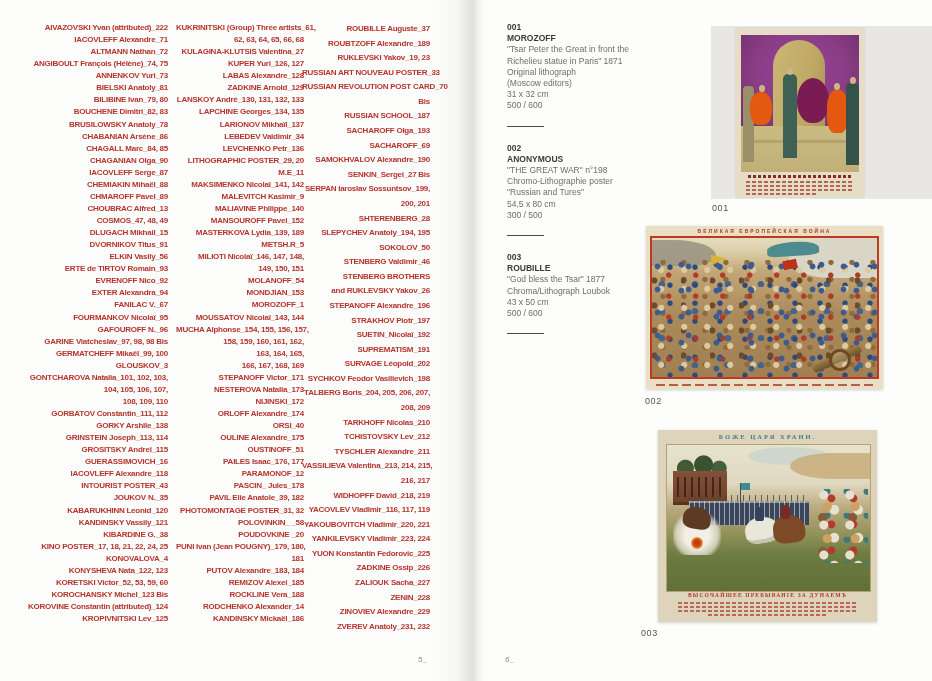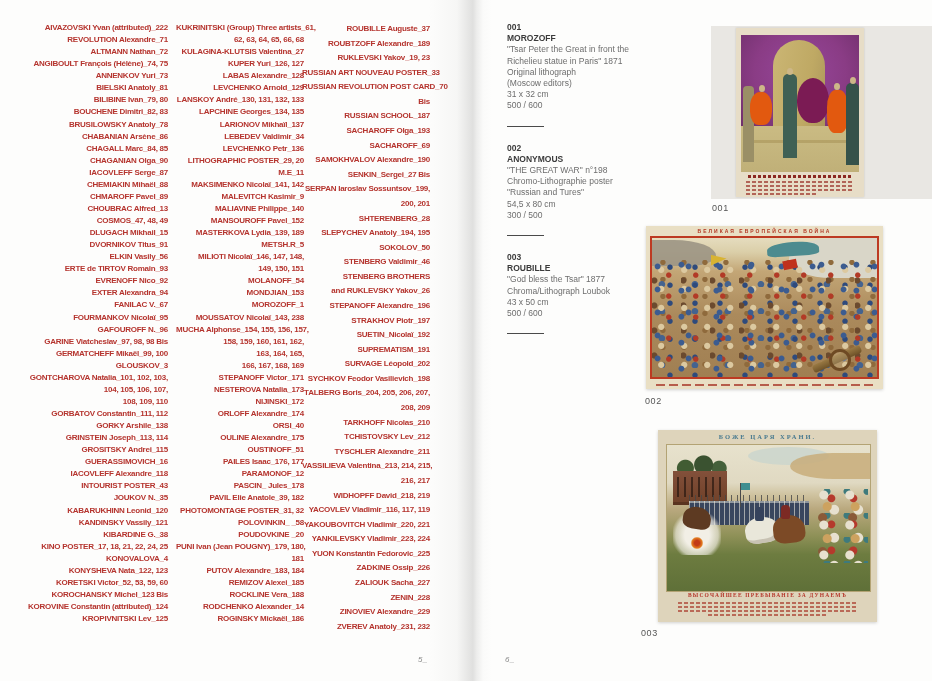--- a/index.html
+++ b/index.html
@@ -166,21 +166,21 @@
     background:repeating-linear-gradient(90deg,rgba(170,60,45,.7) 0 4px,transparent 4px 6px);}
 </style>
 </head>
 <body>
 
 <div class="spread">
 
   <div class="index-col col-1">
 
   <div class="index-line">AIVAZOVSKI Yvan (attributed)_222</div>
-      <div class="index-line">REVOLUTION Alexandre_71</div>
+      <div class="index-line">IACOVLEFF Alexandre_71</div>
       <div class="index-line">ALTMANN Nathan_72</div>
       <div class="index-line">ANGIBOULT François (Hélène)_74, 75</div>
       <div class="index-line">ANNENKOV Yuri_73</div>
       <div class="index-line">BIELSKI Anatoly_81</div>
       <div class="index-line">BILIBINE Ivan_79, 80</div>
       <div class="index-line">BOUCHENE Dimitri_82, 83</div>
       <div class="index-line">BRUSILOWSKY Anatoly_78</div>
       <div class="index-line">CHABANIAN Arsène_86</div>
       <div class="index-line">CHAGALL Marc_84, 85</div>
       <div class="index-line">CHAGANIAN Olga_90</div>
@@ -223,40 +223,40 @@
       <div class="index-line">KOROVINE Constantin (attributed)_124</div>
       <div class="index-line">KROPIVNITSKI Lev_125</div>
     </div>
   <div class="index-col col-2">
 
   <div class="index-line">KUKRINITSKI (Group) Three artists_61,</div>
       <div class="index-line">62, 63, 64, 65, 66, 68</div>
       <div class="index-line">KULAGINA-KLUTSIS Valentina_27</div>
       <div class="index-line">KUPER Yuri_126, 127</div>
       <div class="index-line">LABAS Alexandre_128</div>
-      <div class="index-line">LEVCHENKO Arnold_129</div>
+      <div class="index-line">ZADKINE Arnold_129</div>
       <div class="index-line">LANSKOY André_130, 131, 132, 133</div>
       <div class="index-line">LAPCHINE Georges_134, 135</div>
       <div class="index-line">LARIONOV Mikhaïl_137</div>
       <div class="index-line">LEBEDEV Valdimir_34</div>
       <div class="index-line">LEVCHENKO Petr_136</div>
       <div class="index-line">LITHOGRAPHIC POSTER_29, 20</div>
       <div class="index-line">M.E_11</div>
       <div class="index-line">MAKSIMENKO Nicolaï_141, 142</div>
       <div class="index-line">MALEVITCH Kasimir_9</div>
       <div class="index-line">MALIAVINE Philippe_140</div>
       <div class="index-line">MANSOUROFF Pavel_152</div>
       <div class="index-line">MASTERKOVA Lydia_139, 189</div>
       <div class="index-line">METSH.R_5</div>
       <div class="index-line">MILIOTI Nicolaï_146, 147, 148,</div>
       <div class="index-line">149, 150, 151</div>
       <div class="index-line">MOLANOFF_54</div>
       <div class="index-line">MONDJIAN_153</div>
       <div class="index-line">MOROZOFF_1</div>
-      <div class="index-line">MOUSSATOV Nicolaï_143, 238</div>
+      <div class="index-line">MOUSSATOV Nicolaï_143, 144</div>
       <div class="index-line">MUCHA Alphonse_154, 155, 156, 157,</div>
       <div class="index-line">158, 159, 160, 161, 162,</div>
       <div class="index-line">163, 164, 165,</div>
       <div class="index-line">166, 167, 168, 169</div>
       <div class="index-line">STEPANOFF Victor_171</div>
       <div class="index-line">NESTEROVA Natalia_173</div>
       <div class="index-line">NIJINSKI_172</div>
       <div class="index-line">ORLOFF Alexandre_174</div>
       <div class="index-line">ORSI_40</div>
       <div class="index-line">OULINE Alexandre_175</div>
@@ -267,21 +267,21 @@
       <div class="index-line">PAVIL Elie Anatole_39, 182</div>
       <div class="index-line">PHOTOMONTAGE  POSTER_31, 32</div>
       <div class="index-line">POLOVINKIN_ _58</div>
       <div class="index-line">POUDOVKINE _20</div>
       <div class="index-line">PUNI Ivan (Jean POUGNY)_179, 180,</div>
       <div class="index-line">181</div>
       <div class="index-line">PUTOV Alexandre_183, 184</div>
       <div class="index-line">REMIZOV Alexei_185</div>
       <div class="index-line">ROCKLINE Vera_188</div>
       <div class="index-line">RODCHENKO Alexander_14</div>
-      <div class="index-line">ROGINSKY Mickaël_186</div>
+      <div class="index-line">KANDINSKY Mickaël_186</div>
     </div>
   <div class="index-col col-3">
 
   <div class="index-line">ROUBILLE Auguste_37</div>
       <div class="index-line">ROUBTZOFF Alexandre_189</div>
       <div class="index-line">RUKLEVSKI Yakov_19, 23</div>
       <div class="index-line">RUSSIAN ART NOUVEAU POSTER_33</div>
       <div class="index-line">RUSSIAN REVOLUTION POST CARD_70</div>
       <div class="index-line">Bis</div>
       <div class="index-line">RUSSIAN SCHOOL_187</div>

